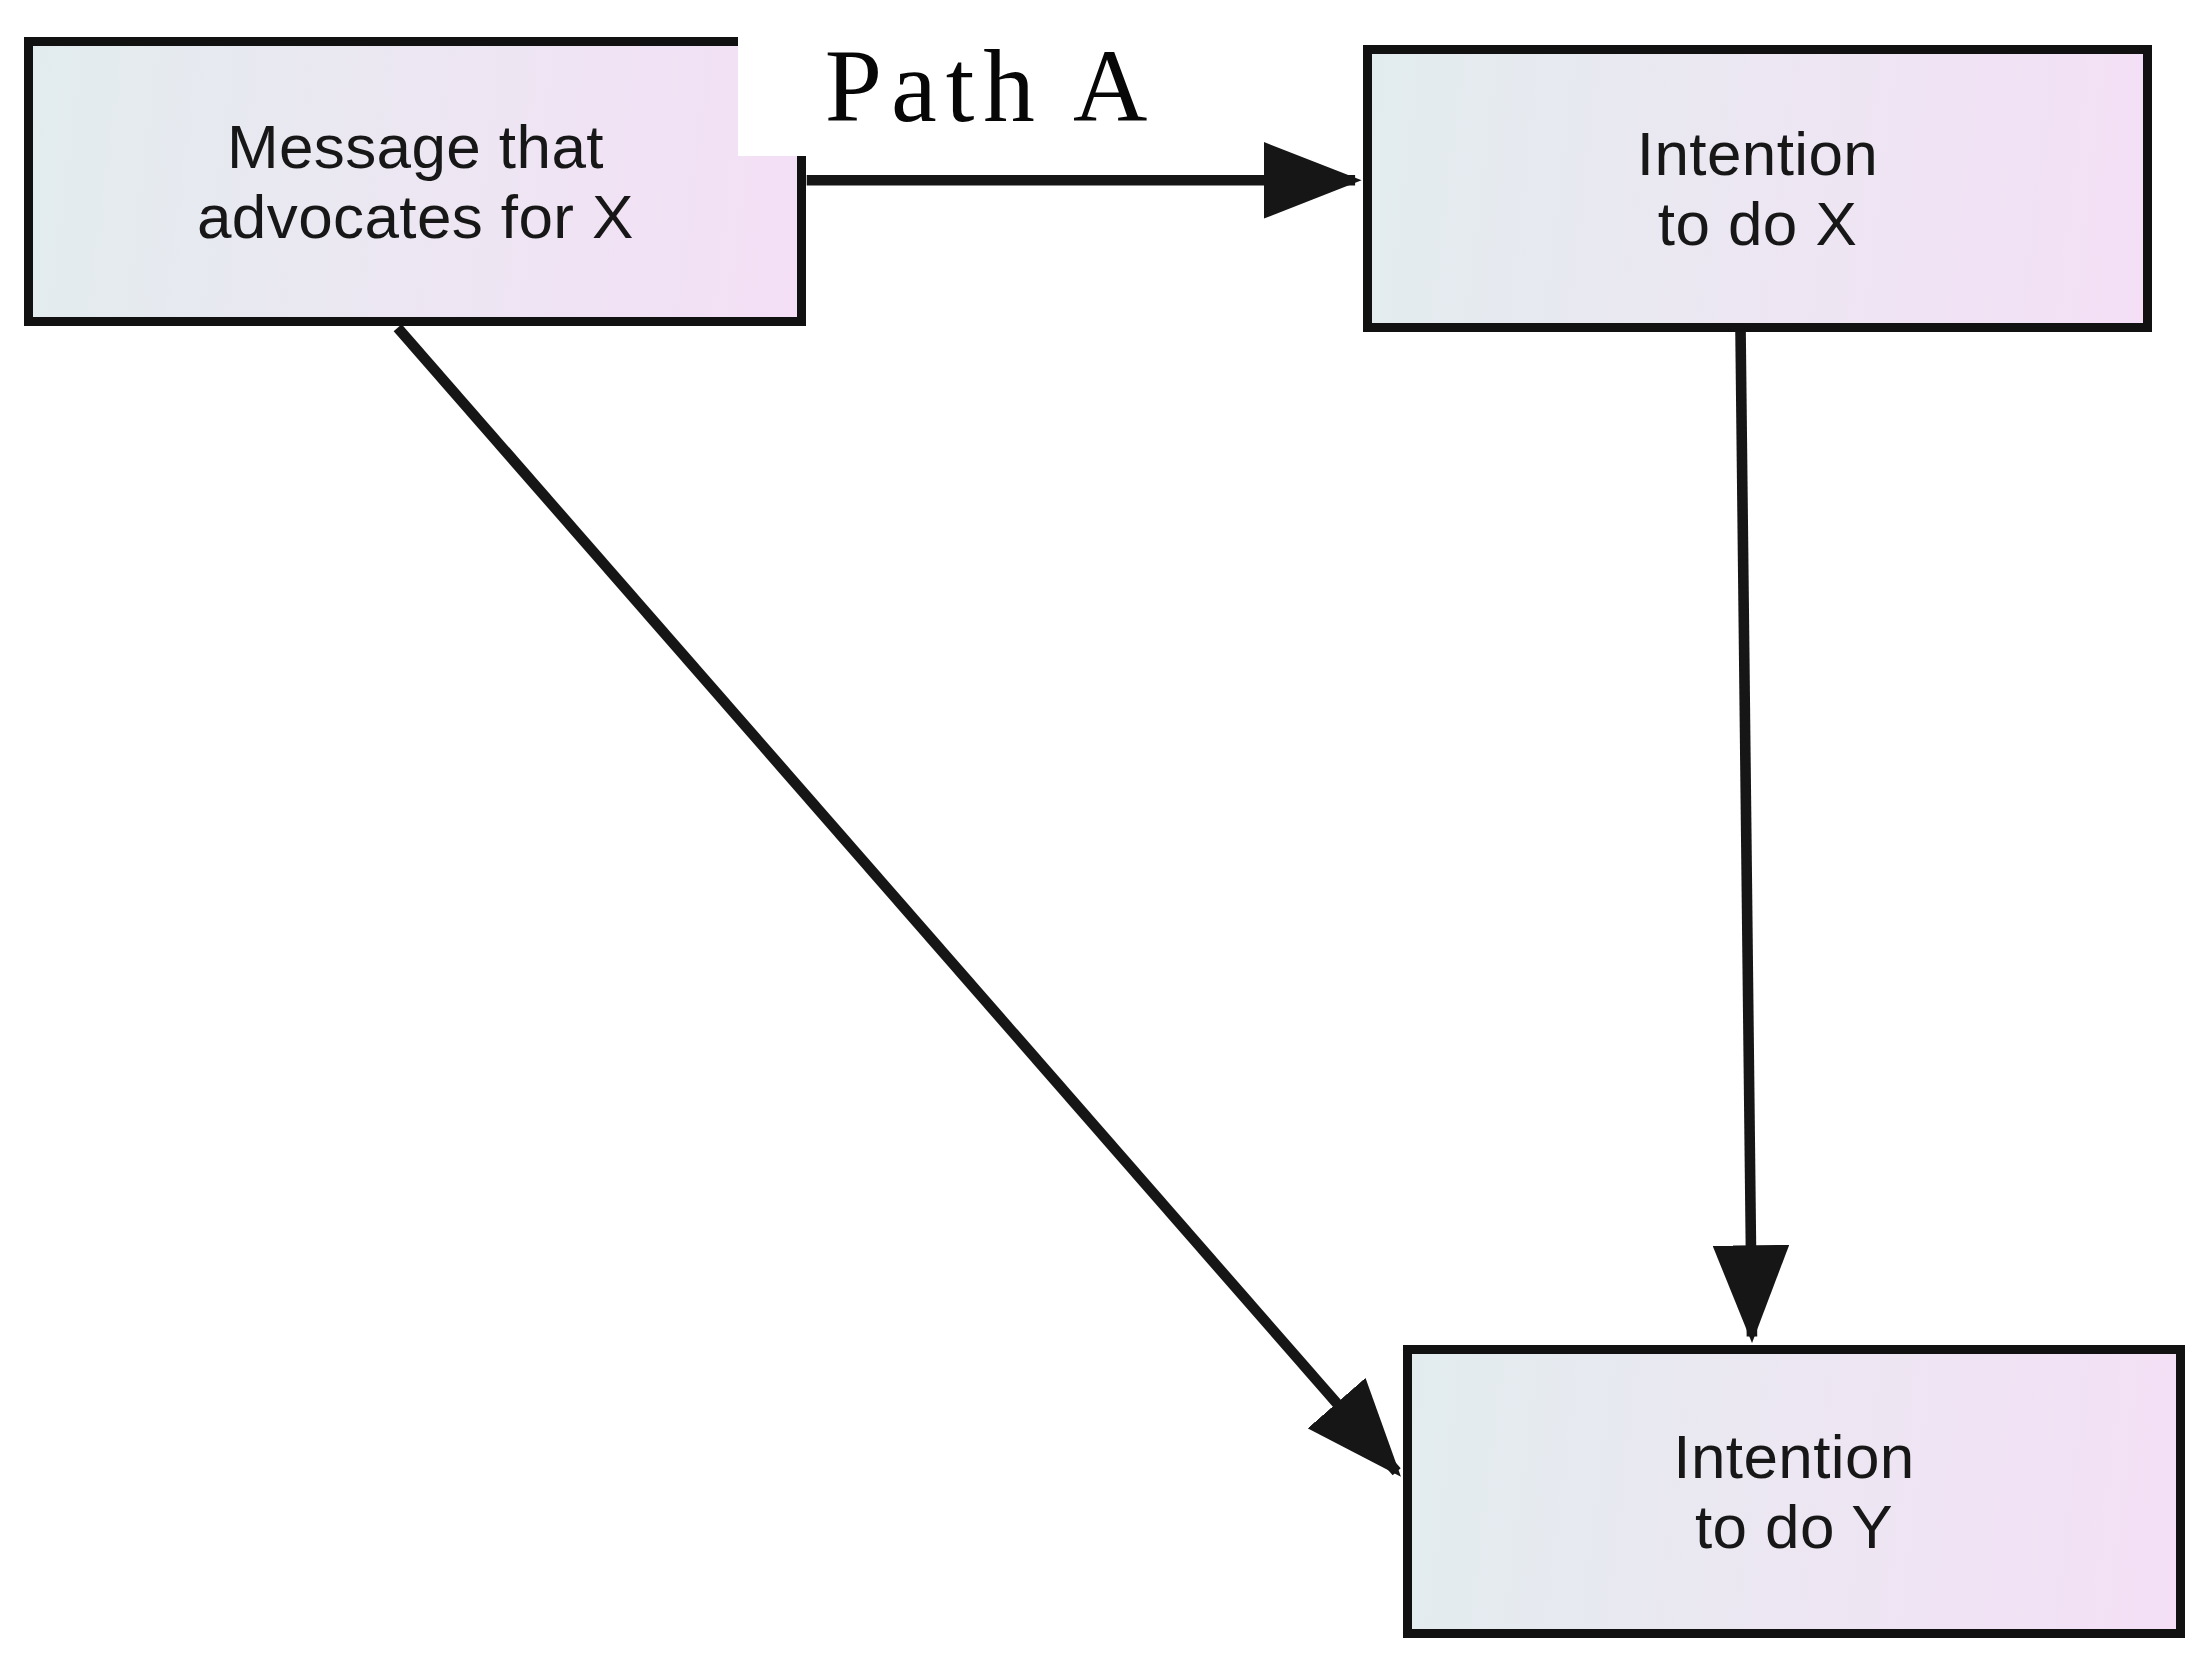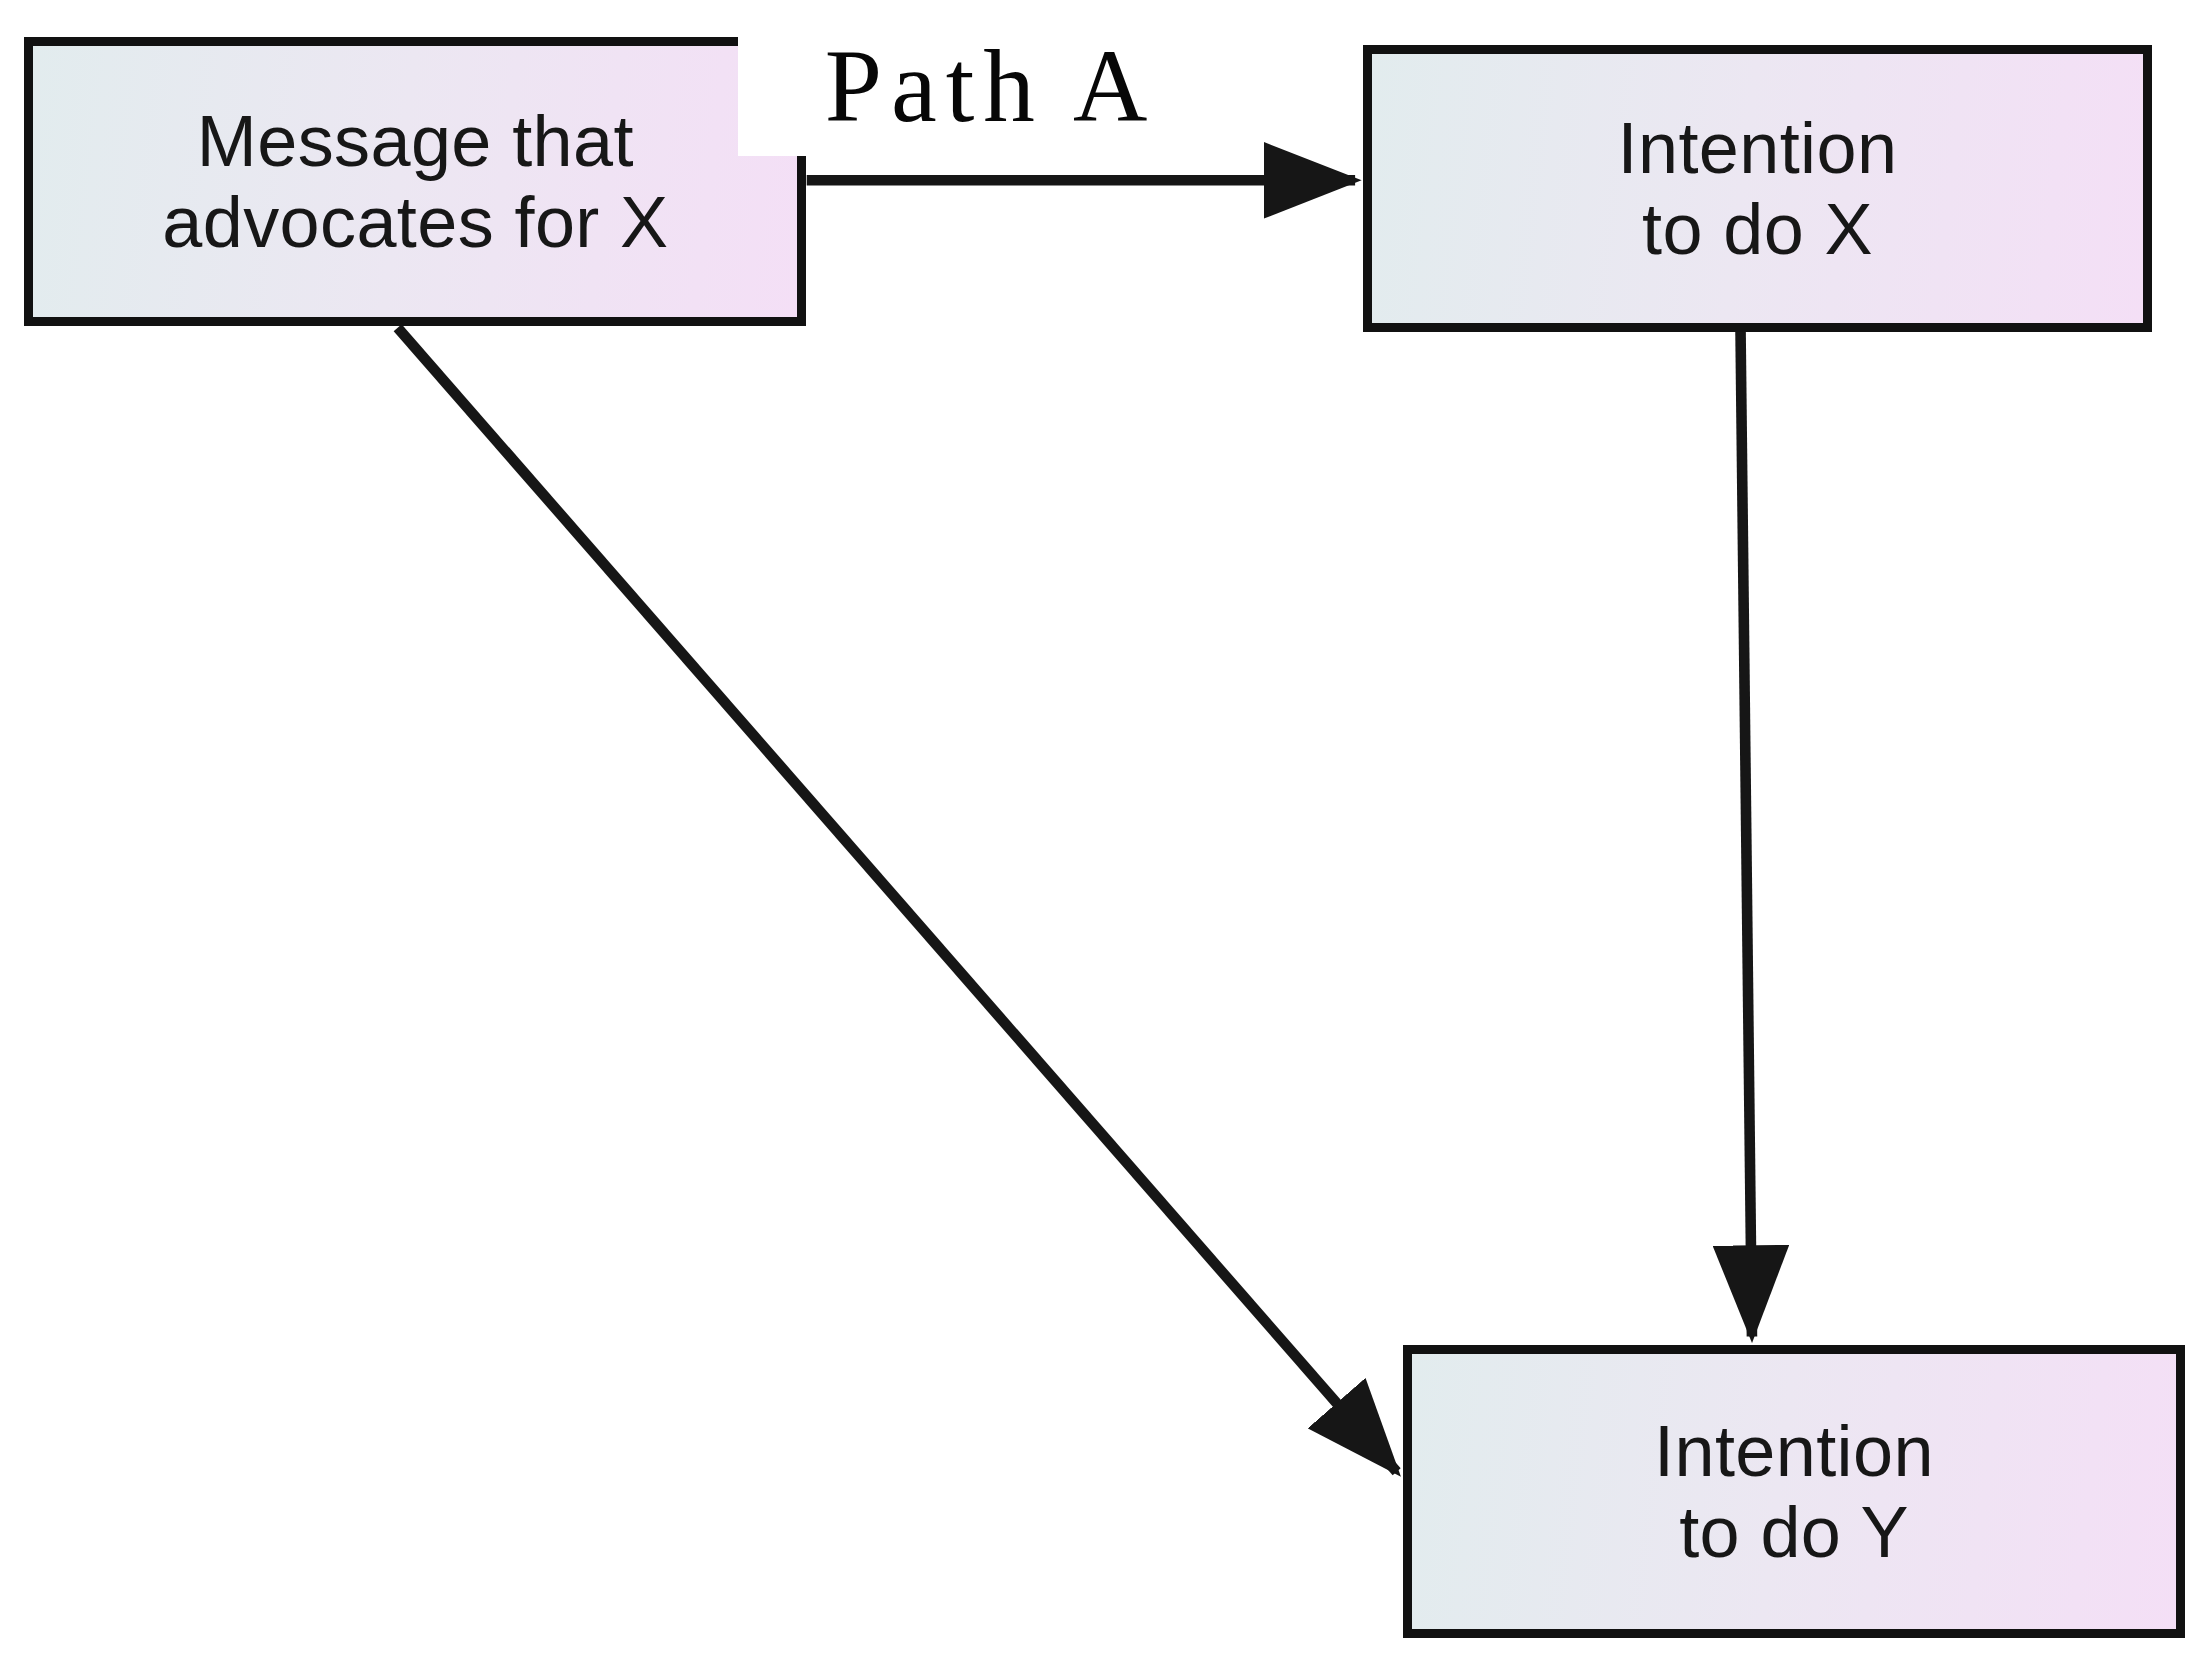--- a/index.html
+++ b/index.html
@@ -40,21 +40,21 @@
     align-items: center;
     justify-content: center;
     background: linear-gradient(97deg,
       var(--box-gradient-left, #e2ecee) 0%,
       var(--box-gradient-mid, #ece7f2) 48%,
       var(--box-gradient-right, #f4dff6) 100%);
   }
   .box .node-label {
     white-space: pre-line;
     text-align: center;
-    font-size: 72px;
+    font-size: 62px;
     line-height: 1.12;
     color: var(--box-text, #171717);
     letter-spacing: 0.4px;
   }
   .box-message    { left: 24.4px;   top: 37px;   width: 782px; height: 289px; }
   .box-intention-x{ left: 1363px; top: 45px;   width: 789px; height: 287px; }
   .box-intention-y{ left: 1403px; top: 1345px; width: 782px; height: 293px; }
   
   .arrow-label {
     position: absolute;

